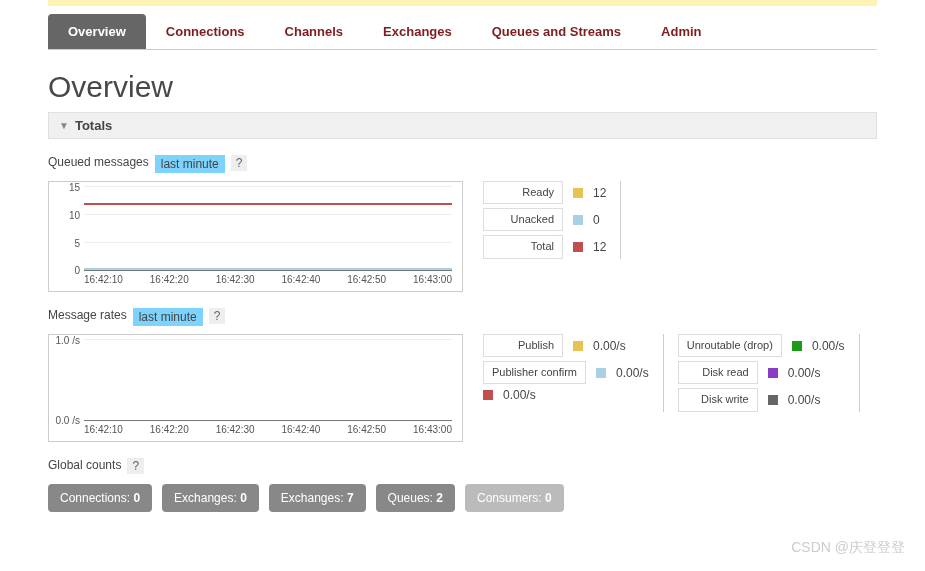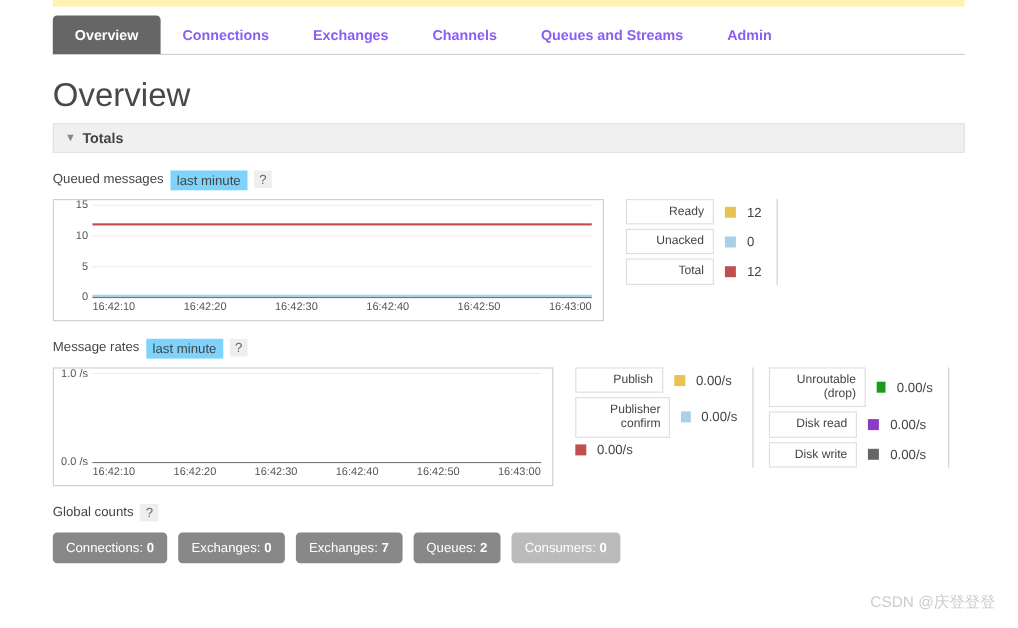--- a/index.html
+++ b/index.html
@@ -1,29 +1,29 @@
 <!DOCTYPE html>
 <html><head>
   <meta charset="utf-8">
   <style>
     * { margin: 0; padding: 0; box-sizing: border-box; }
     body { font-family: Verdana, Arial, sans-serif; font-size: 12px; color: #444; background: #fff; }
     .banner { background: #fff3b4; height: 6px; margin: 0 48px; }
     .tabs { display: flex; border-bottom: 1px solid #ccc; margin: 8px 48px 0; }
-    .tab { padding: 10px 20px; font-weight: bold; color: #8b5cf6; cursor: pointer; font-size: 13px; }
+    .tab { padding: 10px 20px; font-weight: bold; color: #7f1d1d; cursor: pointer; font-size: 13px; }
     .tab.active { background: #666; color: #fff; border-radius: 4px 4px 0 0; }
     .page { margin: 20px 48px; }
     h1#page-title { font-family: Verdana, sans-serif; font-weight: normal; font-size: 30px; color: #484848; margin-bottom: 8px; }
     .section-header { background: #f0f0f0; border: 1px solid #e0e0e0; padding: 5px 10px; font-size: 13px; display: flex; align-items: center; gap: 6px; font-weight: bold; }
     .tri { color: #888; font-size: 10px; }
     .subtitle { margin: 16px 0 8px; font-size: 12px; display: flex; align-items: flex-start; gap: 6px; }
     .time-range { background: #7dd3fc; padding: 2px 6px; }
     .help { background: #eee; padding: 1px 5px; color: #666; cursor: pointer; }
     .chart-row { display: flex; gap: 20px; align-items: flex-start; }
-    .chart-box { border: 1px solid #ccc; width: 501px; padding: 4px 0 0 0; }
+    .chart-box { border: 1px solid #ccc; width: 415px; padding: 4px 0 0 0; }
     .plot-area { position: relative; height: 85px; margin-left: 35px; margin-right: 10px; border-bottom: 1px solid #777; }
     .plot-area-rates { height: 82px; }
     .grid-line { position: absolute; left: 0; right: 0; border-top: 1px solid #eee; }
     .y-label { position: absolute; left: -30px; font-size: 10px; color: #555; width: 26px; text-align: right; transform: translateY(-50%); }
     .data-line { position: absolute; left: 0; right: 0; height: 2px; }
     .x-labels { display: flex; justify-content: space-between; margin: 3px 10px 6px 35px; font-size: 10px; color: #555; }
     .legend-col { display: flex; flex-direction: column; gap: 4px; }
     .legend-group { display: flex; align-items: flex-start; }
     .legend-divider { border-left: 1px solid #ccc; margin: 0 14px; align-self: stretch; }
     .legend-item { display: flex; align-items: center; gap: 10px; }
@@ -37,22 +37,22 @@
     .watermark { position: fixed; right: 20px; bottom: 14px; color: #ccc; font-size: 14px; pointer-events: none; }
   </style>
 </head>
 <body>
 
 <div class="banner"></div>
 
 <div class="tabs">
   <div class="tab active">Overview</div>
   <div class="tab">Connections</div>
+  <div class="tab">Channels</div>
   <div class="tab">Exchanges</div>
-  <div class="tab">Channels</div>
   <div class="tab">Queues and Streams</div>
   <div class="tab">Admin</div>
 </div>
 
 <div class="page">
   <h1 id="page-title">Overview</h1>
 
   <div class="section-header">
     <span class="tri">▼</span>
     <span>Totals</span>

